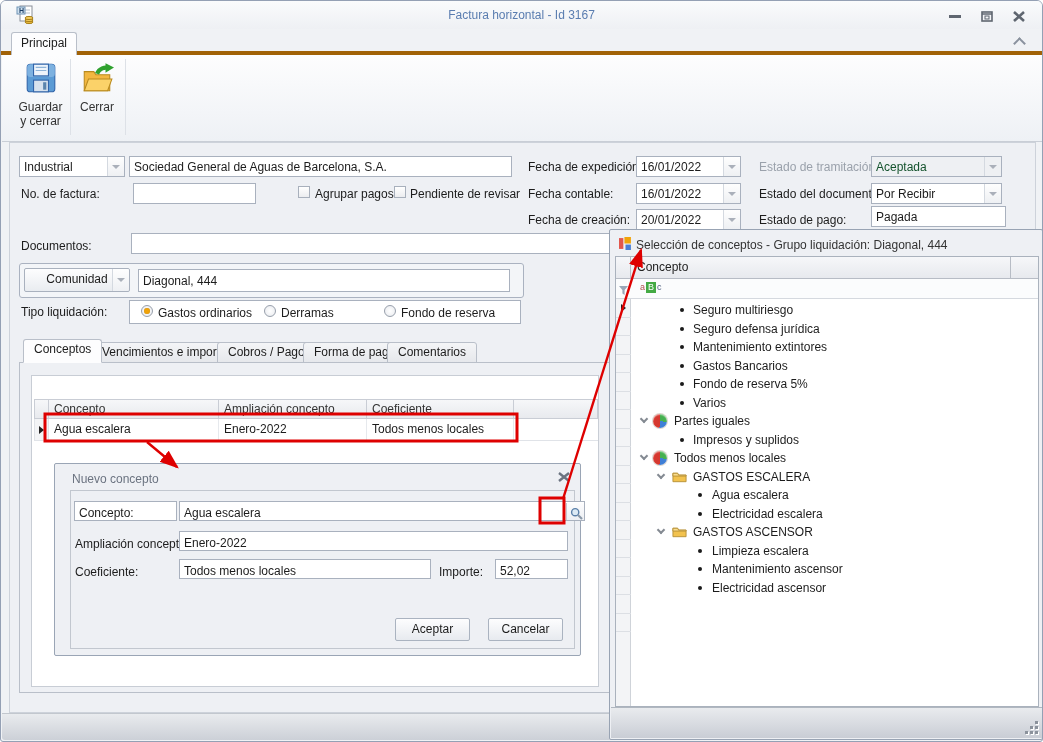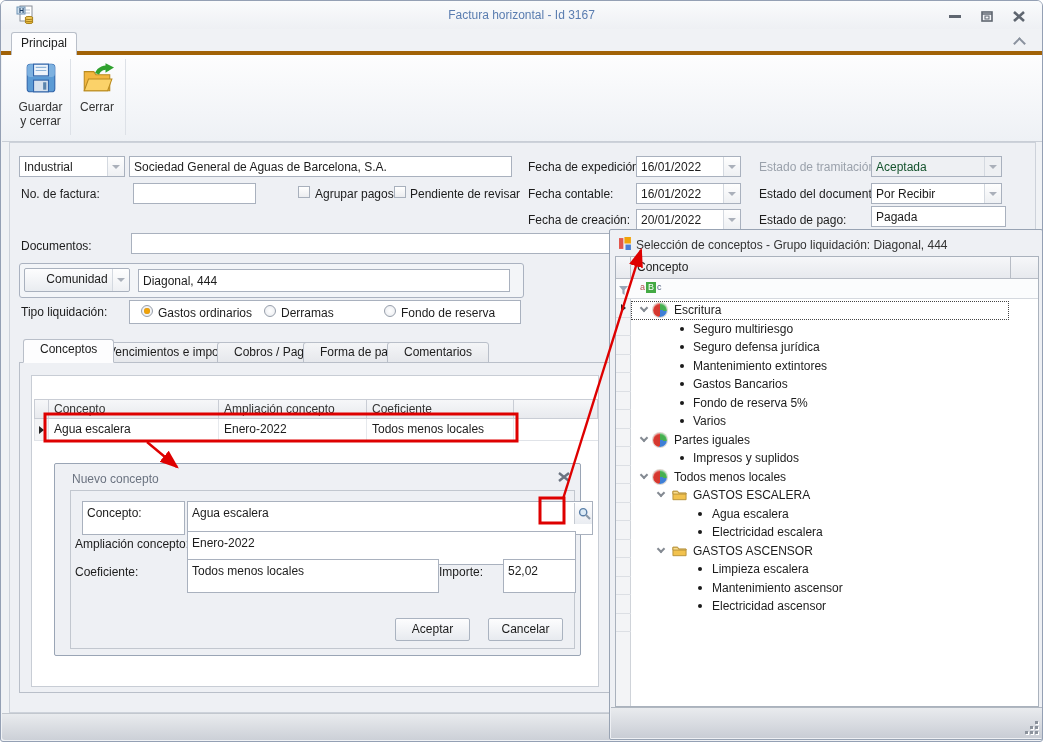--- a/index.html
+++ b/index.html
@@ -48,21 +48,21 @@
   .groupbox { position:absolute; border:1px solid #aab2c0; border-radius:3px; background:#f3f5f8; }
   .combo-btn { position:absolute; background:linear-gradient(#fdfdfe,#e9ecf0);
     border:1px solid #a9b1be; border-radius:2px; text-align:center; line-height:21px; }
   .radio { position:absolute; width:12px; height:12px; border:1px solid #98a0ac; border-radius:50%;
     background:radial-gradient(#fff,#e8eaee); }
   .radio.sel::after { content:""; position:absolute; left:2px; top:2px; width:6px; height:6px;
     border-radius:50%; background:#f0a30a; box-shadow:inset 0 0 1px #b87a00; }
 
   
   .ltab { position:absolute; height:21px; top:341px; background:linear-gradient(#f4f5f7,#e6e8ec);
-    border:1px solid #b9bfc9; border-radius:3px 3px 0 0; text-align:center; line-height:19px; padding:0 16px; }
+    border:1px solid #b9bfc9; border-radius:3px 3px 0 0; text-align:center; line-height:19px; padding:0 10px; }
   .ltab.active { top:338px; height:24px; background:#fdfdfe; border-bottom:1px solid #fdfdfe; z-index:3; }
   .tabpanel { position:absolute; left:18px; top:361px; width:988px; height:331px;
     background:#eef0f4; border:1px solid #b9bfc9; }
   .whitepanel { position:absolute; left:30px; top:374px; width:568px; height:312px;
     background:#fff; border:1px solid #c8cdd5; }
 
   
   .ghead { position:absolute; height:20px; background:linear-gradient(#f6f7f9,#e8eaee);
     border:1px solid #c9cdd5; border-left:none; line-height:18px; padding:0 5px; color:#333; }
   .gcell { position:absolute; height:22px; background:#fff; border-right:1px solid #e6e9ed;
@@ -71,22 +71,22 @@
   .tri-right { width:0; height:0; border-top:4px solid transparent; border-bottom:4px solid transparent;
     border-left:5px solid #222; }
 
   
   .dialog { position:absolute; left:53px; top:462px; width:527px; height:193px;
     background:#eef0f4; border:1px solid #9aa5b5; border-radius:2px; z-index:10; }
   .dlg-title { position:absolute; left:17px; top:8px; color:#6b7380; }
   .dlg-close { position:absolute; right:8px; top:8px; width:14px; height:12px; }
   .dlg-panel { position:absolute; left:15px; top:26px; width:505px; height:159px;
     border:1px solid #c2c7cf; background:#eef0f4; }
-  .dfield { position:absolute; background:#fff; border:1px solid #a9b1be; height:34px;
-    line-height:20px; padding:1px 4px; white-space:nowrap; overflow:hidden;margin-left:8px; }
+  .dfield { position:absolute; background:#fff; border:1px solid #a9b1be; height:20px;
+    line-height:20px; padding:1px 4px; white-space:nowrap; overflow:hidden; }
   .dbtn { position:absolute; width:75px; height:23px; background:linear-gradient(#fdfdfe,#e7eaef);
     border:1px solid #aab3c0; border-radius:2px; text-align:center; line-height:21px; cursor:default; }
   .lookup-btn { position:absolute; left:490px; top:1px; width:19px; height:21px;
     background:linear-gradient(#fdfdfe,#e9ecf1); border-left:1px solid #c5cad2;
     display:flex; align-items:center; justify-content:center; }
 
   
   .popup { position:absolute; left:608px; top:228px; width:434px; height:511px;
     background:#eef0f4; border:1px solid #98a3b3; border-radius:2px; z-index:20; }
   .pop-title { position:absolute; left:26px; top:8px; color:#333; white-space:nowrap; }
@@ -393,25 +393,20 @@
           <div class="indcell"></div>
           <div class="indcell"></div>
           <div class="indcell"></div>
           <div class="indcell"></div>
           <div class="indcell"></div>
           <div class="indcell"></div>
           <div class="indcell"></div>
           <div class="indcell"></div>
         </div>
       <div class="tree">
-          <div class="trow group sel">
-            <span class="chev"></span>
-            <span class="picon"></span>
-            <span class="lbl2">Escritura</span>
-          </div>
           <div class="trow item">
             <span class="dot"></span>
             <span class="lbl2">Seguro multiriesgo</span>
           </div>
           <div class="trow item">
             <span class="dot"></span>
             <span class="lbl2">Seguro defensa jurídica</span>
           </div>
           <div class="trow item">
             <span class="dot"></span>

